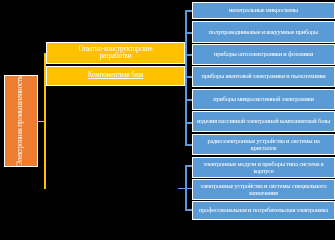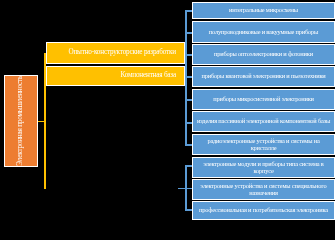--- a/index.html
+++ b/index.html
@@ -40,23 +40,22 @@
     font-size: 6.4px;
     padding: 0 2px;
   }
 
   
   .mid {
     left: 46px;
     width: 139px;
     background: #ffc000;
     font-size: 7.2px;
-    padding: 0 8px;
+    padding: 0 18px;
     border: 1px solid #ffffff;
-    justify-content: flex-end;
   }
 
   
   .root {
     left: 4px;
     top: 75px;
     width: 34px;
     height: 92px;
     background: #ed7d31;
     border: 1px solid #ffffff;
@@ -110,21 +109,21 @@
   <div class="conn stub-blue" style="left:185px; top:187.5px; width:7px;"></div>
   <div class="conn stub-blue" style="left:185px; top:209px; width:7px;"></div>
 
   <div class="box root">
     <span class="vtext">Электронная промышленность</span>
   </div>
 
   <div class="box mid" style="top:42px; height:22px;">
     <span>Опытно-конструкторские разработки</span>
   </div>
-  <div class="box mid" style="top:66px; height:20px;">
+  <div class="box mid" style="top:66px; height:20px;text-decoration:underline;">
     <span>Компонентная база</span>
   </div>
 
   <div class="box leaf" style="top:2px; height:17px;">
     <span>интегральные микросхемы</span>
   </div>
   <div class="box leaf" style="top:21px; height:22px;">
     <span>полупроводниковые и вакуумные приборы</span>
   </div>
   <div class="box leaf" style="top:44px; height:21px;">

